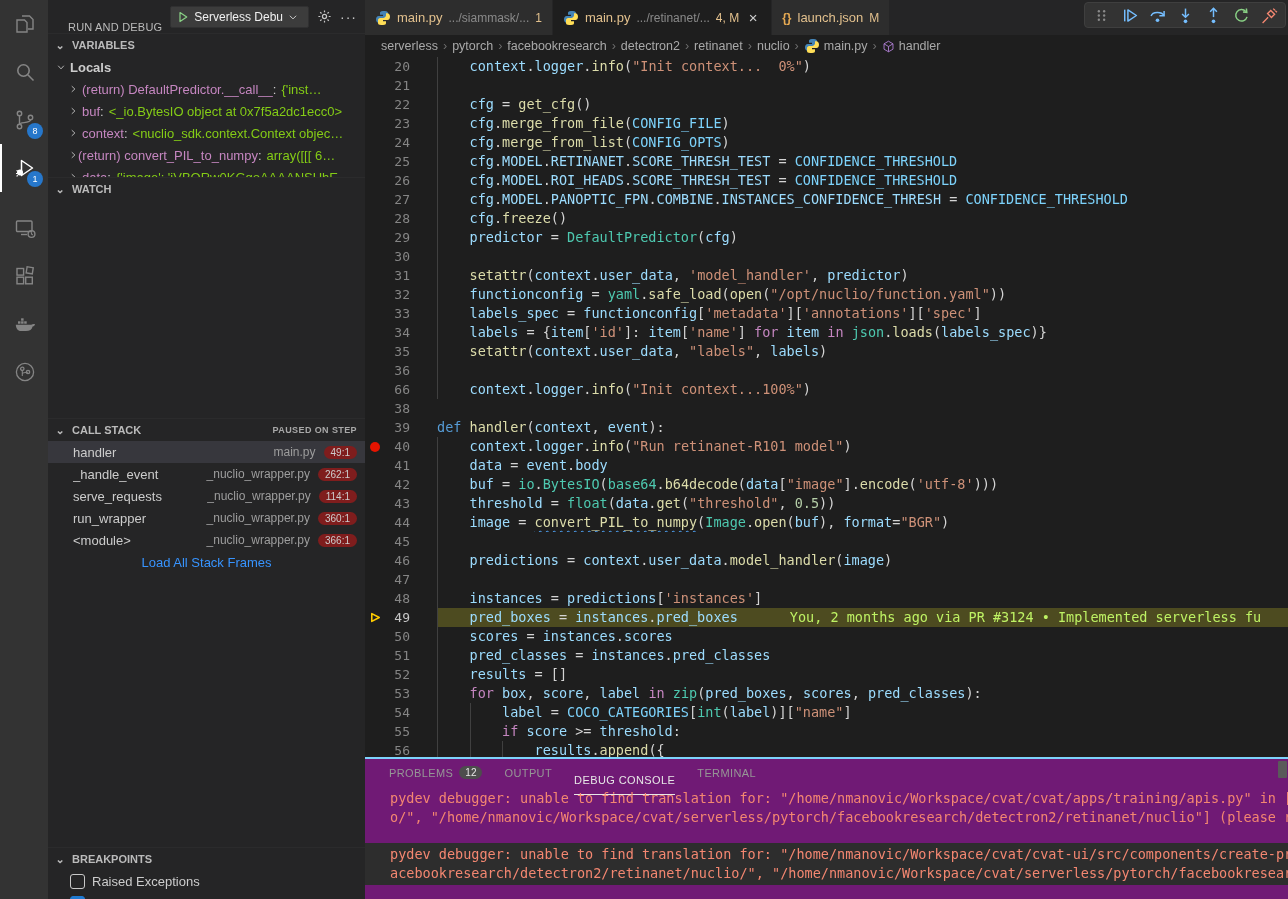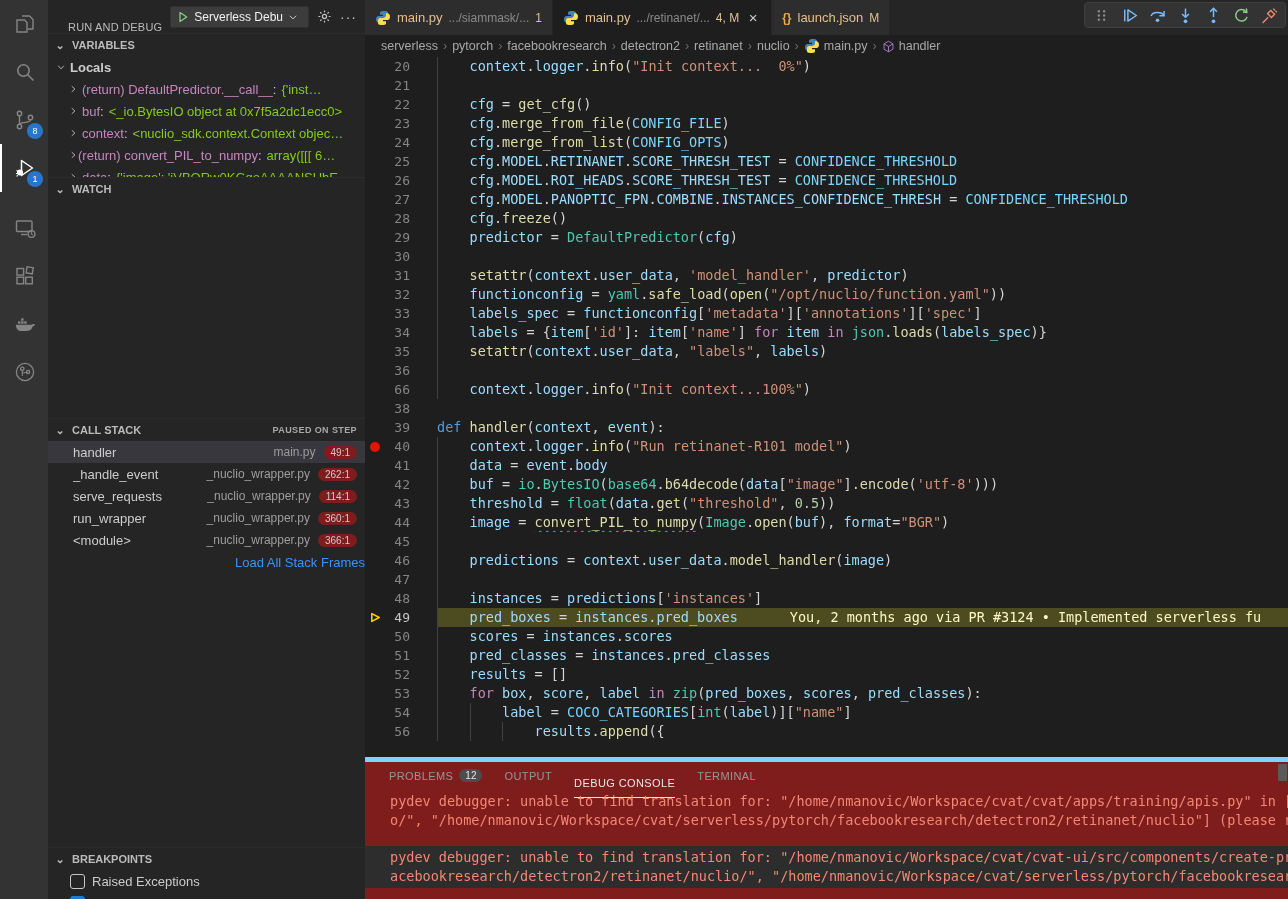--- a/index.html
+++ b/index.html
@@ -35,21 +35,21 @@
     white-space:nowrap; overflow:hidden; cursor:pointer; }
   .var-row.scope { padding-left:8px; font-weight:bold; }
   .var-name { color:#c586c0; }
   .var-sep { color:#cccccc; margin-right:5px; }
   .var-val { color:#84cc16; overflow:hidden; text-overflow:clip; white-space:nowrap; }
   .cs-row { height:22px; display:flex; align-items:center; padding:0 8px 0 25px; font-size:13px; cursor:pointer; }
   .cs-row.sel { background:#37373d; }
   .cs-fn { flex:1; color:#cccccc; white-space:nowrap; overflow:hidden; }
   .cs-file { color:#9d9d9d; font-size:12px; margin-right:8px; white-space:nowrap; }
   .cs-badge { background:#7f1d1d; color:#cccccc; border-radius:9px; font-size:10px; padding:1px 7px; }
-  .cs-link { color:#3794ff; font-size:13px; text-align:right; margin-top:4px; cursor:pointer; }
+  .cs-link { color:#3794ff; font-size:13px; text-align:center; margin-top:4px; cursor:pointer; }
   .bp-row { height:22px; display:flex; align-items:center; gap:7px; padding-left:22px; font-size:13px; color:#cccccc; }
   .chk { width:15px; height:15px; border:1px solid #c8c8c8; border-radius:3px; background:transparent; flex-shrink:0; }
   .chk.on { background:#1f7ad1; border-color:#1f7ad1; display:flex; align-items:center; justify-content:center; }
 
   
   .main { flex:1; display:flex; flex-direction:column; position:relative; min-width:0; }
   .tabbar { height:35px; background:#252526; display:flex; flex-shrink:0; }
   .tab { height:35px; display:flex; align-items:center; gap:6px; padding:0 10px; background:#2d2d2d;
     border-right:1px solid #252526; font-size:13px; cursor:pointer; white-space:nowrap; }
   .tab.active { background:#1e1e1e; }
@@ -69,30 +69,30 @@
   .marker { width:20px; display:flex; align-items:center; justify-content:center; flex-shrink:0; cursor:pointer; }
   .bp-dot { width:10px; height:10px; border-radius:50%; background:#e51400; }
   .lnum { flex:1; text-align:right; padding-right:27px; color:#858585; font-size:13px; }
   .line.cur .lnum { color:#c6c6c6; }
   .code { flex:1; white-space:pre; position:relative; color:#d4d4d4; overflow:hidden; }
   .line.cur .code { background:#4d4b20; }
   .guide { position:absolute; top:0; bottom:0; width:1px; background:#404040; }
   .cw{color:#d4d4d4}.cv{color:#9cdcfe}.cf{color:#dcdcaa}.cs{color:#ce9178}
   .ck{color:#c586c0}.cd{color:#569cd6}.ct{color:#4ec9b0}.cc{color:#7dd3fc}.cn{color:#b5cea8}
   .sq { text-decoration:underline wavy #4fa8ff 1px; text-underline-offset:3px; }
-  .blame { color:#fef9c3; margin-left:52px; }
+  .blame { color:#bef264; margin-left:52px; }
 
   
   .dbg-toolbar { position:absolute; top:2px; right:2px; height:26px; background:#333333;
     border:1px solid #3f3f3f; border-radius:4px; display:flex; align-items:center; padding:0 4px; gap:4px; z-index:5; }
   .dbg-btn { width:24px; height:24px; display:flex; align-items:center; justify-content:center; cursor:pointer; }
   .dbg-btn svg { width:17px; height:17px; }
 
   
-  .panel { height:142px; border-top:5px solid #7dd3fc; background:#7f1d1d; flex-shrink:0; position:relative; overflow:hidden; }
+  .panel { height:142px; border-top:2px solid #7dd3fc; background:#701a75; flex-shrink:0; position:relative; overflow:hidden; }
   .panel-tabs { height:28px; display:flex; align-items:center; gap:22px; padding-left:24px; }
   .ptab { font-size:11px; letter-spacing:.4px; color:#969696; display:flex; align-items:center; gap:6px;
     height:28px; cursor:pointer; border-bottom:1px solid transparent; }
   .ptab.active { color:#e7e7e7; border-bottom:1px solid #e7e7e7;margin-top:15px; }
   .ptab-badge { background:#4d4d4d; color:#e7e7e7; border-radius:9px; font-size:10px; padding:1px 6px; letter-spacing:0; }
   .console { font-family:"DejaVu Sans Mono", monospace; font-size:13.5px; color:#f48771; }
   .cblock { padding:2px 0 2px 25px; }
   .cblock.hl { background:#2d2d2d; }
   .cline { height:19px; line-height:19px; white-space:pre; overflow:hidden; }
   .cgap { height:14px; }
@@ -707,20 +707,27 @@
         <div class="line">
           <div class="gutter">
             <span class="marker"></span>
             <span class="lnum">54</span>
           </div>
           <div class="code"><span class="guide" style="left: 0ch;"></span><span class="guide" style="left: 4ch;"></span><span>        </span><span class="cv">label</span><span class="cw"> = </span><span class="cc">COCO_CATEGORIES</span><span class="cw">[</span><span class="ct">int</span><span class="cw">(</span><span class="cv">label</span><span class="cw">)][</span><span class="cs">"name"</span><span class="cw">]</span></div>
         </div>
         <div class="line">
           <div class="gutter">
             <span class="marker"></span>
+            <span class="lnum">55</span>
+          </div>
+          <div class="code"><span class="guide" style="left: 0ch;"></span><span class="guide" style="left: 4ch;"></span><span>        </span><span class="ck">if</span><span class="cw"> </span><span class="cv">score</span><span class="cw"> &gt;= </span><span class="cv">threshold</span><span class="cw">:</span></div>
+        </div>
+        <div class="line">
+          <div class="gutter">
+            <span class="marker"></span>
             <span class="lnum">56</span>
           </div>
           <div class="code"><span class="guide" style="left: 0ch;"></span><span class="guide" style="left: 4ch;"></span><span class="guide" style="left: 8ch;"></span><span>            </span><span class="cv">results</span><span class="cw">.</span><span class="cf">append</span><span class="cw">({</span></div>
         </div>
       </div>
     <div class="panel">
       <div class="panel-tabs" id="paneltabs">
           <div class="ptab">
             <span>PROBLEMS</span>
             <span class="ptab-badge">12</span>

